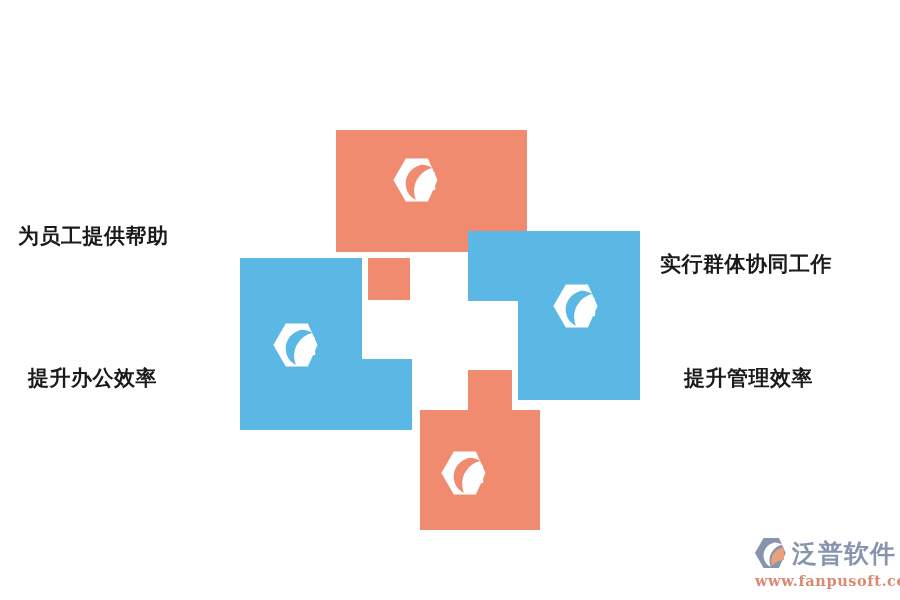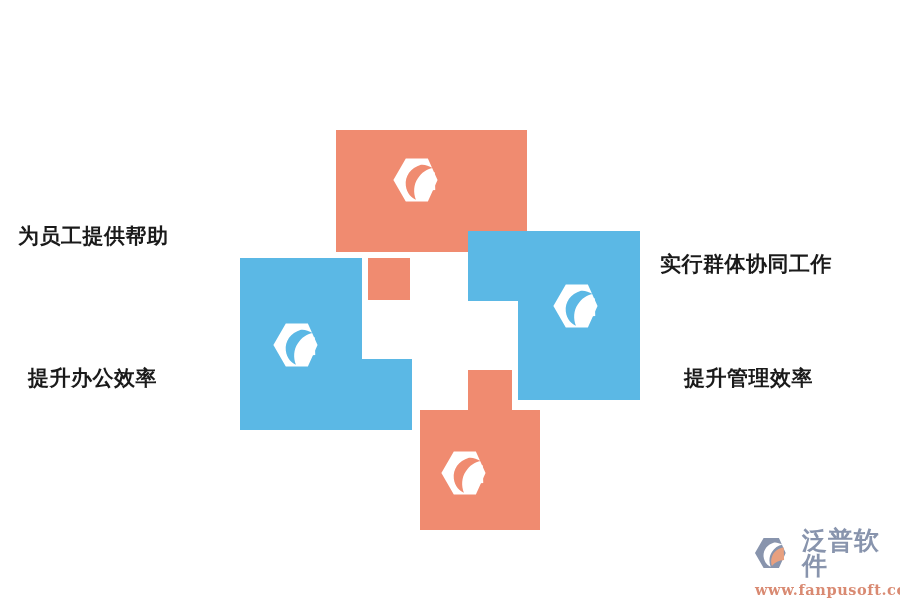--- a/index.html
+++ b/index.html
@@ -62,21 +62,21 @@
     width: 145px;
     height: 58px;
     display: flex;
     flex-direction: column;
     align-items: flex-start;
     justify-content: center;
   }
   .wm-row {
     display: flex;
     align-items: center;
-    gap: 14px;
+    gap: 4px;
   }
   .wm-mark {
     width: 36px;
     height: 32px;
     flex: 0 0 auto;
   }
   .wm-name {
     font-size: 25px;
     font-weight: 700;
     color: #8894ad;

